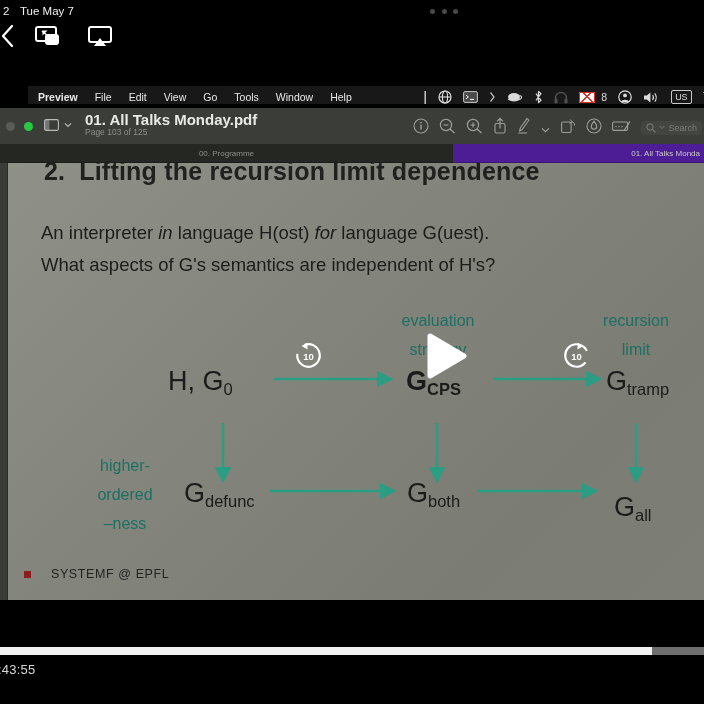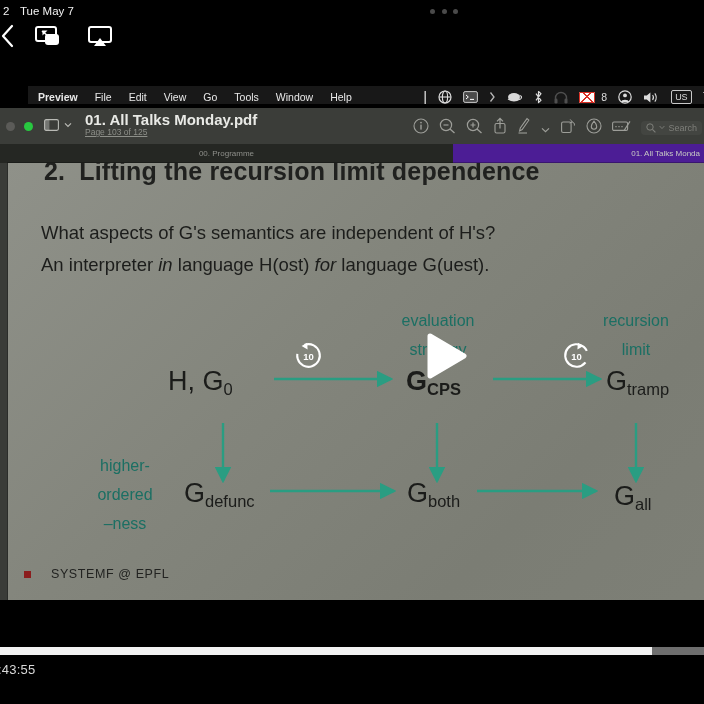--- a/index.html
+++ b/index.html
@@ -46,21 +46,21 @@
   
   .win { position: absolute; left: 0; top: 108px; width: 704px; height: 492px; background: #3a3c38; overflow: hidden; }
   .win-toolbar { position: absolute; left: 0; top: 0; width: 704px; height: 36px; background: #3b3d39; }
   .traffic { position: absolute; left: 6px; top: 14px; display: flex; gap: 9px; }
   .traffic i { width: 9px; height: 9px; border-radius: 50%; display: block; }
   .traffic i.c1 { background: #5b5b58; }
   .traffic i.c2 { background: #28c840; }
   .sidebar-btn { position: absolute; left: 44px; top: 11px; display: flex; align-items: center; gap: 5px; color: #b9bab5; }
   .doc-title { position: absolute; left: 85px; top: 5px; }
   .doc-title .t { color: #e9eae6; font-size: 15px; font-weight: bold; line-height: 13px; }
-  .doc-title .s { color: #8d8f89; font-size: 8.5px; line-height: 12px; text-decoration: underline; }
+  .doc-title .s { color: #8d8f89; font-size: 8.5px; line-height: 12px; }
   .tb-icons { position: absolute; right: 2px; top: 9px; display: flex; align-items: center; gap: 10px; color: #9d9e99; }
   .tb-search { display: flex; align-items: center; gap: 3px; color: #7e7f7a; font-size: 9px;
                border-radius: 4px; padding: 2px 5px; background: rgba(255,255,255,0.045); }
 
   
   .tabbar { position: absolute; left: 0; top: 36px; width: 704px; height: 19px; background: #2c2e2a; display: flex; }
   .tab { height: 19px; line-height: 19px; font-size: 8px; color: #a9aaa5; text-align: center;
          overflow: hidden; white-space: nowrap; }
   .tab.inactive { flex: 0 0 453px; background: #252723; color: #8e8f8a; }
   .tab.active { flex: 1; background: #4c1d95; color: #c8c9c4; text-align: right; padding-right: 4px; }
@@ -315,22 +315,22 @@
       <div class="tab active">01. All Talks Monda</div>
     </div>
 
     <div class="page">
 
       <div class="slide-heading">
         <span class="num">2.</span><span>Lifting the recursion limit dependence</span>
       </div>
 
       <div class="slide-body">
+        <div><span>An interpreter </span><i>in</i><span> language H(ost) </span><i>for</i><span> language G(uest).</span></div>
         <div>What aspects of G's semantics are independent of H's?</div>
-        <div><span>An interpreter </span><i>in</i><span> language H(ost) </span><i>for</i><span> language G(uest).</span></div>
       </div>
 
       <svg class="diagram" viewBox="0 0 696 540">
         <defs>
           <marker id="ah" markerWidth="7" markerHeight="7" refX="6" refY="3.5" orient="auto">
             <path d="M0,0 L7,3.5 L0,7 z" fill="#2a9d82"></path>
           </marker>
         </defs>
 
         <line x1="266" y1="216" x2="383" y2="216" stroke="#2a9d82" stroke-width="2.4" marker-end="url(#ah)"></line>
@@ -356,21 +356,21 @@
       </div>
       <div class="node" style="left:598px; top:205px;">
         <span>G</span><sub>tramp</sub>
       </div>
       <div class="node" style="left:176px; top:317px;">
         <span>G</span><sub>defunc</sub>
       </div>
       <div class="node" style="left:399px; top:317px;">
         <span>G</span><sub>both</sub>
       </div>
-      <div class="node" style="left:606px; top:320px;">
+      <div class="node" style="left:606px; top:331px;">
         <span>G</span><sub>all</sub>
       </div>
 
       <div class="footer-note">
         <span class="bullet"></span>
         <span>SYSTEMF @ EPFL</span>
       </div>
     </div>
     <div class="page-shadow"></div>
   </div>

